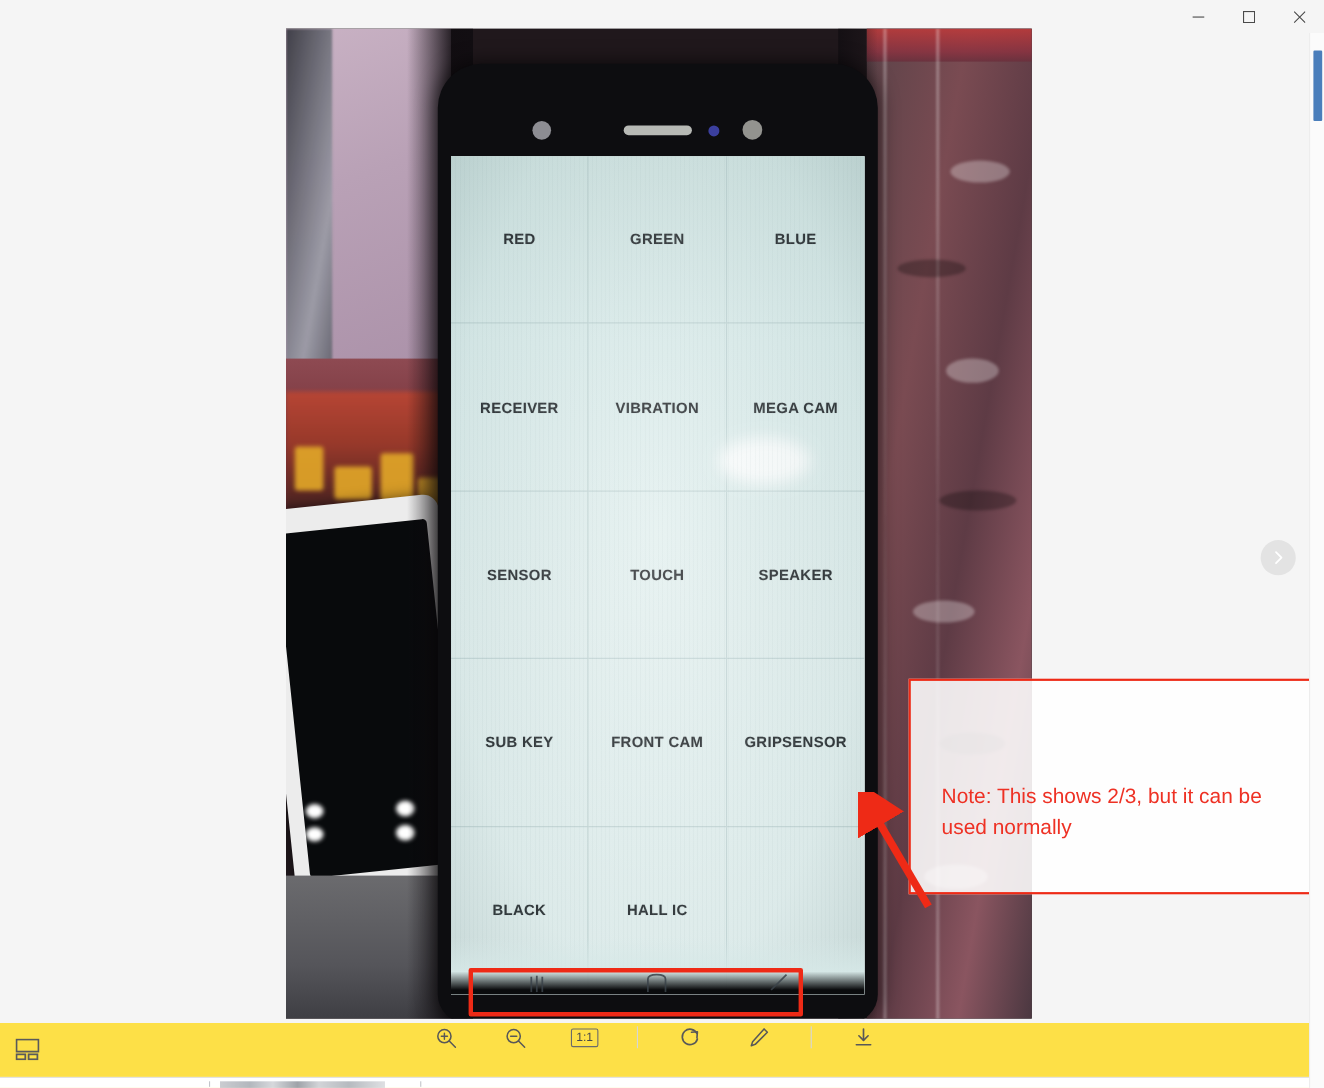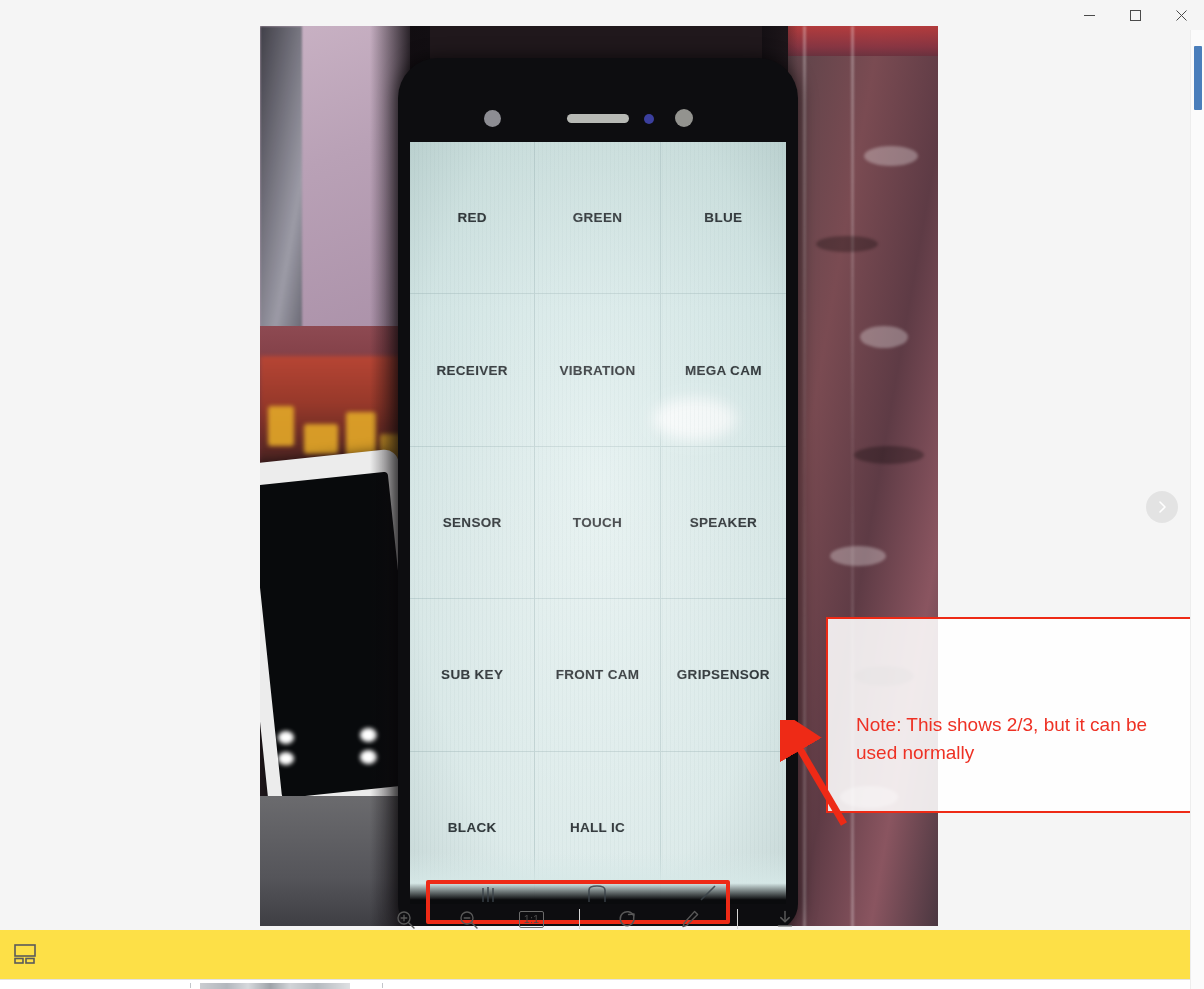--- a/index.html
+++ b/index.html
@@ -210,21 +210,21 @@
   .nav-next{
     position:absolute; left:1146px; top:461px; width:32px; height:32px;
     border-radius:50%; background:rgba(0,0,0,.07);
     display:flex; align-items:center; justify-content:center;
     cursor:pointer;
   }
   .nav-next svg{ display:block; }
 
   
   .toolbar{
-    position:absolute; left:0; top:894px; width:1190px; height:50px;
+    position:absolute; left:0; top:918px; width:1190px; height:50px;
     display:flex; align-items:center; justify-content:center; gap:15px;text-align:center;
   }
   .tb-btn{
     width:36px; height:34px; display:flex; align-items:center; justify-content:center;
     color:#585858; cursor:pointer; margin:0 6px;
   }
   .tb-ratio{
     font-size:11px; font-weight:normal; color:#4a4a4a;
     border:1.4px solid #6b6b6b; border-radius:2px;
     padding:1px 4px; line-height:13px;

